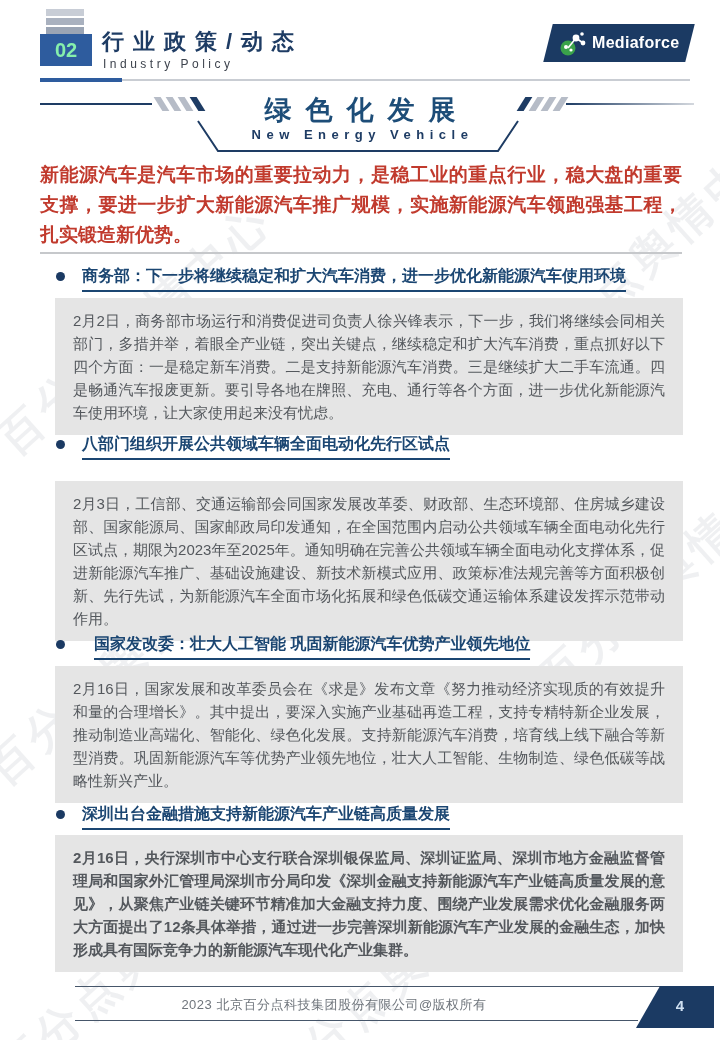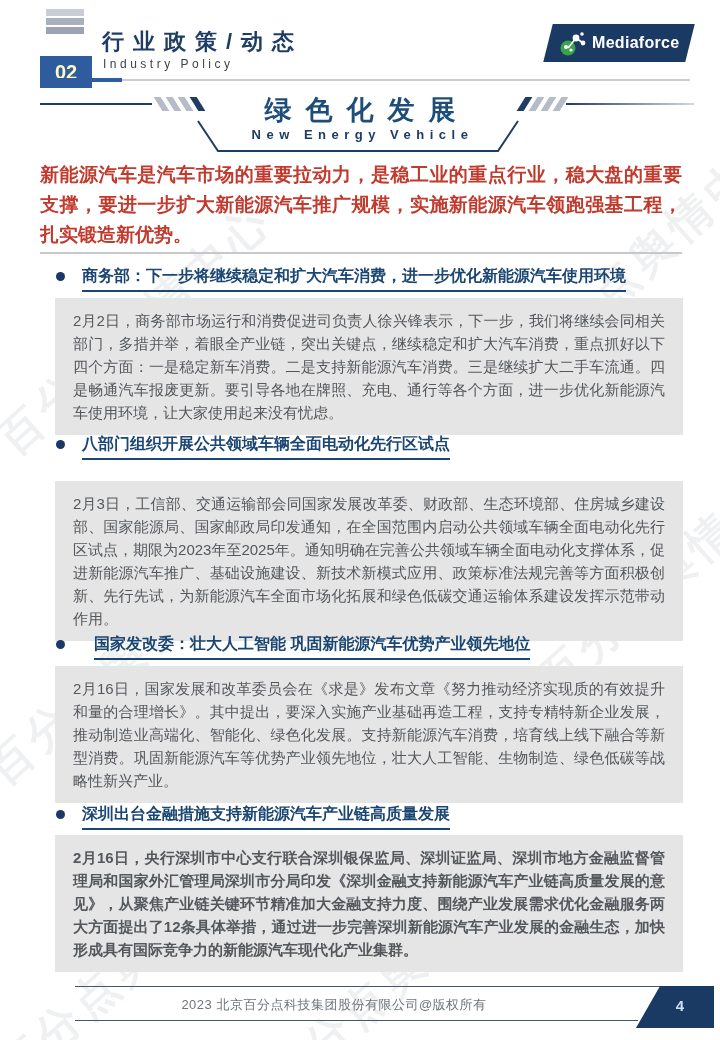--- a/index.html
+++ b/index.html
@@ -19,22 +19,22 @@
 
   
   .deco-bars { position:absolute; left:46px; top:9px; }
   .deco-bar { width:38px; height:7px; margin-bottom:2px; }
   .deco-bar.b1 { background:#c8cdd6; }
   .deco-bar.b2 { background:#a9b1bf; }
   .deco-bar.b3 { background:#9aa4b4; }
 
   .num-box {
     position:absolute; left:40px; top:34px; width:52px; height:32px;
-    background:#2e5c9e; color:#fef9c3; font-size:20px; font-weight:bold;
-    display:flex; align-items:center; justify-content:center;margin-top:22px;
+    background:#2e5c9e; color:#86efac; font-size:20px; font-weight:bold;
+    display:flex; align-items:center; justify-content:center;
   }
   .header-title-zh {
     position:absolute; left:102px; top:27px; font-size:22px; font-weight:600;
     color:#1e3c64; letter-spacing:9px; white-space:nowrap;
   }
   .header-title-en {
     position:absolute; left:103px; top:57px; font-size:12px; color:#3d434d;
     letter-spacing:3.5px; white-space:nowrap;
   }
   .header-rule-blue { position:absolute; left:40px; top:78px; width:82px; height:4px; background:#2e5c9e; }

